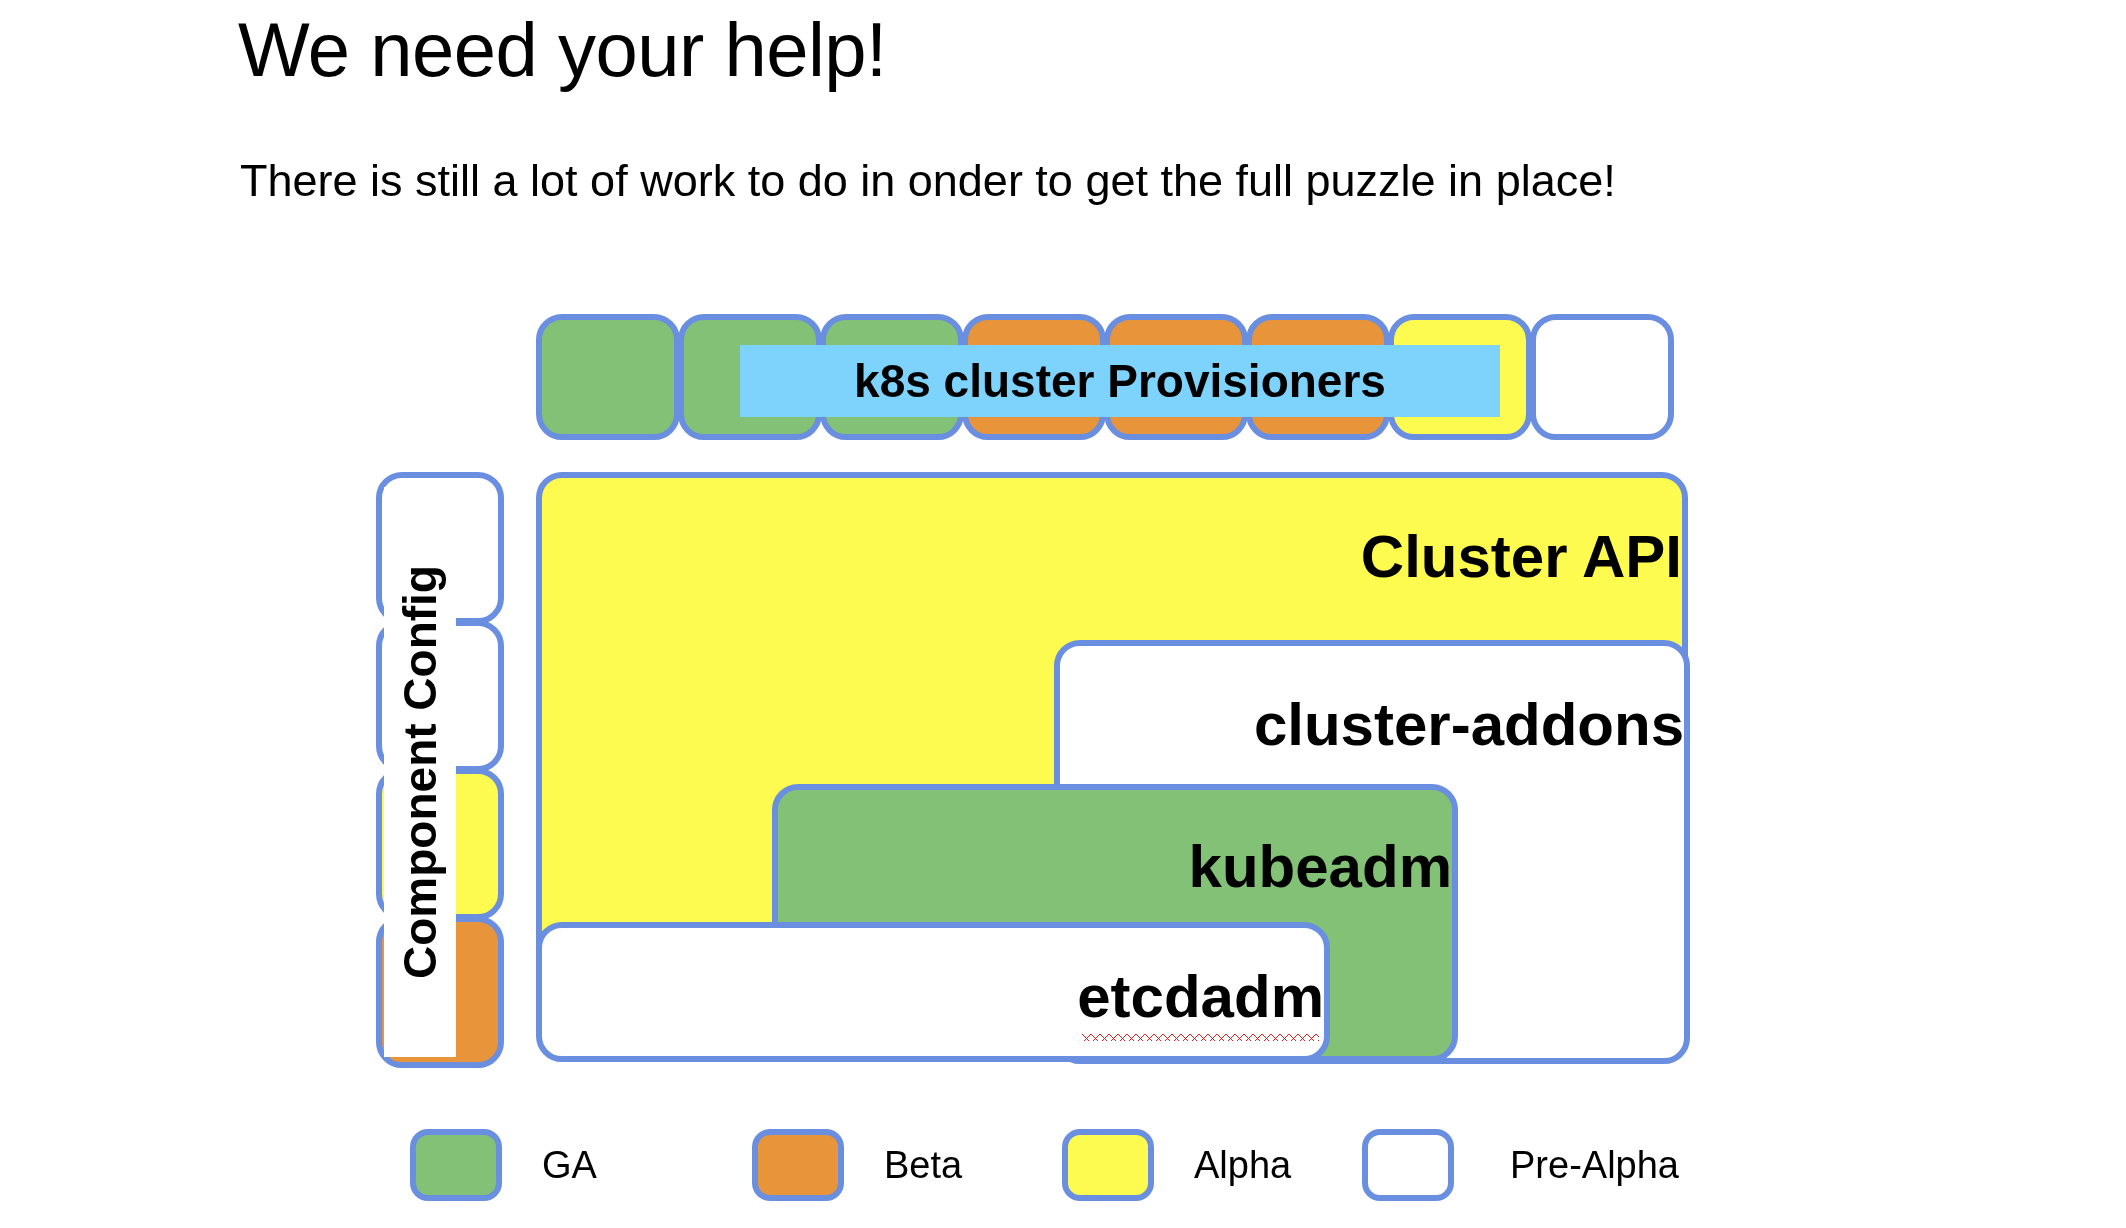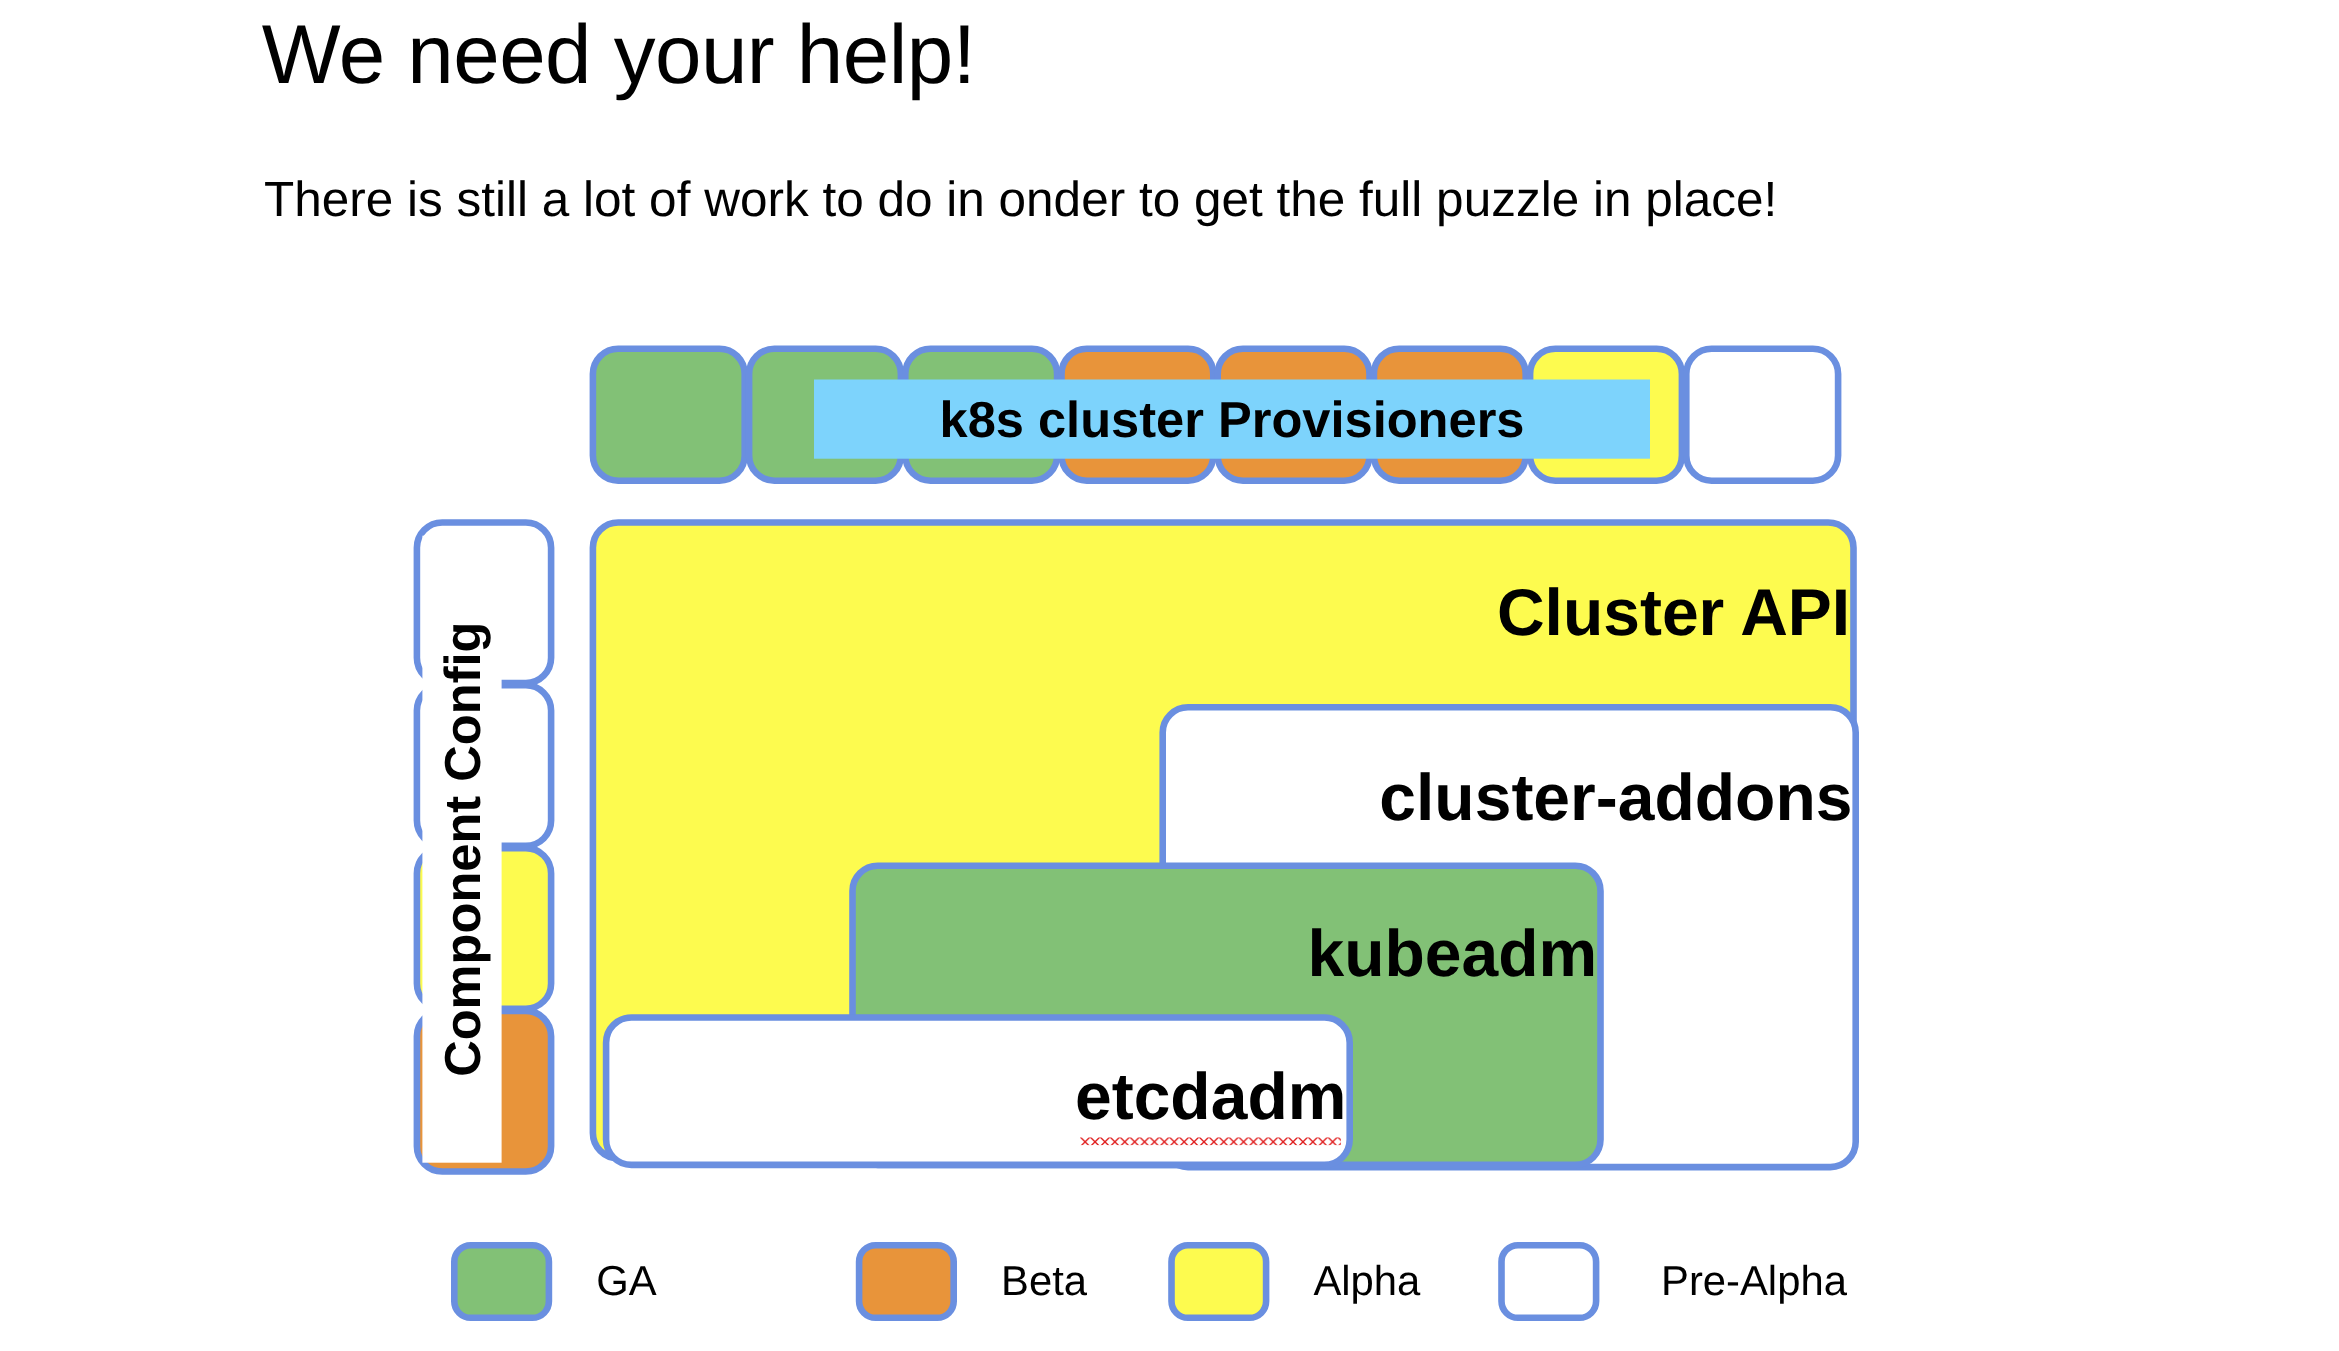--- a/index.html
+++ b/index.html
@@ -187,35 +187,35 @@
   </div>
 
   <div class="node fill-pre" style="left:1054px; top:640px; width:636px; height:424px; z-index:2;">
     <div class="node-title" style="top:44px;">cluster-addons</div>
   </div>
 
   <div class="node fill-ga" style="left:772px; top:784px; width:686px; height:278px; z-index:3;">
     <div class="node-title" style="top:42px;">kubeadm</div>
   </div>
 
-  <div class="node fill-pre" style="left:548px; top:922px; width:682px; height:140px; z-index:4;">
+  <div class="node fill-pre" style="left:536px; top:922px; width:794px; height:140px; z-index:4;">
     <div class="node-title" style="top:34px;">
       <span class="squiggle">etcdadm</span>
     </div>
   </div>
 </div>
 
 <div id="legend">
 
   <div class="legend-item" style="left:410px;">
     <div class="legend-swatch fill-ga"></div>
     <div class="legend-label">GA</div>
   </div>
 
-  <div class="legend-item" style="left:752px;margin-left:26px;">
+  <div class="legend-item" style="left:752px;">
     <div class="legend-swatch fill-beta"></div>
     <div class="legend-label">Beta</div>
   </div>
 
   <div class="legend-item" style="left:1062px;">
     <div class="legend-swatch fill-alpha"></div>
     <div class="legend-label">Alpha</div>
   </div>
 
   <div class="legend-item" style="left:1362px;gap:16px;">

